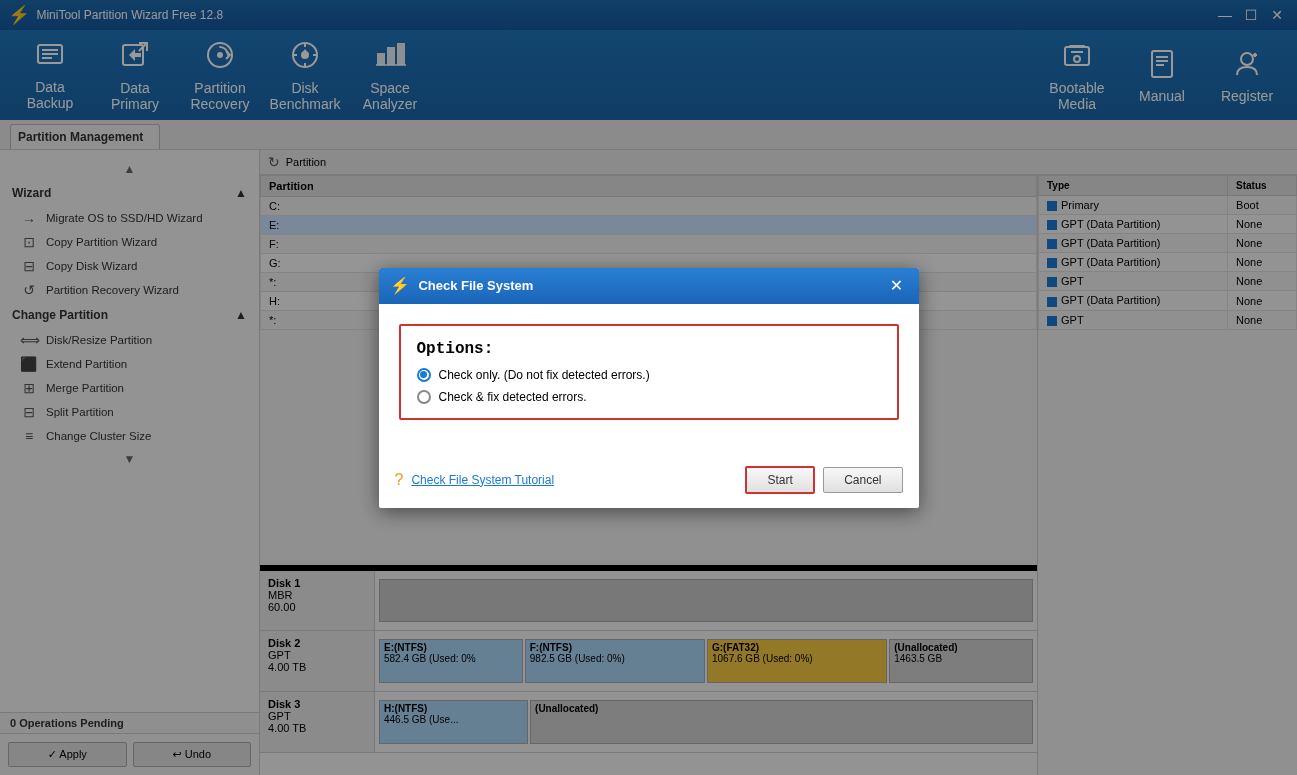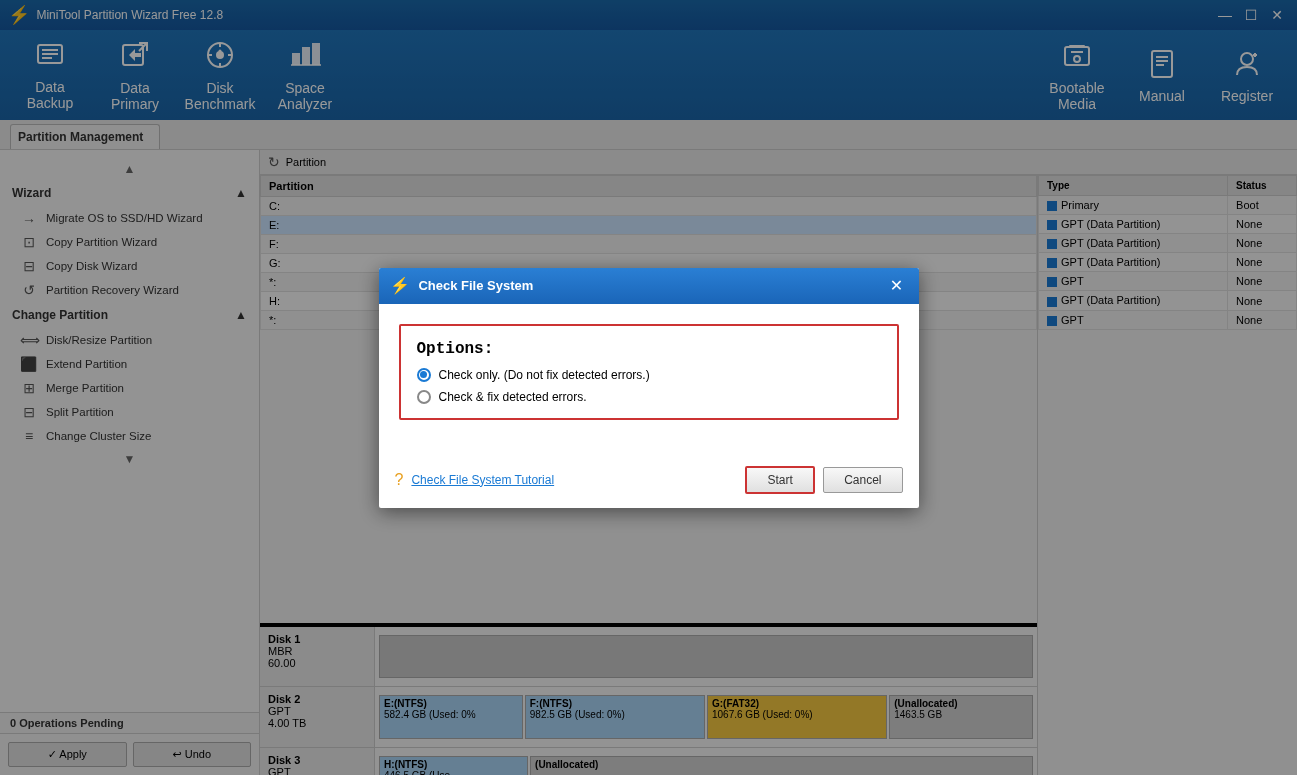--- a/index.html
+++ b/index.html
@@ -93,21 +93,21 @@
     .partition-table { width: 100%; border-collapse: collapse; }
     .partition-table th {
       background: #e0e0e0; border: 1px solid #ccc; padding: 4px 8px;
       text-align: left; font-size: 11px; position: sticky; top: 0;
     }
     .partition-table td { border: 1px solid #ddd; padding: 3px 8px; font-size: 11px; }
     .partition-table tr:nth-child(even) { background: #f8f8f8; }
     .partition-table tr.selected { background: #cce4ff; }
 
     
-    #disk-map { height: 152px; overflow-y: auto; background: #f5f5f5; border-top: 4px solid #000000; }
+    #disk-map { height: 210px; overflow-y: auto; background: #f5f5f5; border-top: 6px solid #000000; }
     .disk-row { display: flex; align-items: stretch; border-bottom: 1px solid #ccc; min-height: 60px; }
     .disk-label {
       width: 115px; min-width: 115px; background: #e8e8e8; border-right: 1px solid #ccc;
       padding: 6px 8px; font-size: 11px;
     }
     .disk-label-name { font-weight: bold; }
     .disk-bars { flex: 1; display: flex; padding: 8px 4px; gap: 2px; align-items: stretch; }
     .disk-bar {
       border: 1px solid #aaa; font-size: 10px; padding: 2px 4px;
       display: flex; flex-direction: column; justify-content: flex-start; min-height: 44px;
@@ -214,20 +214,31 @@
   <div class="toolbar-item">
     <div class="toolbar-icon">
       <svg width="32" height="32" viewBox="0 0 32 32">
           <rect x="4" y="6" width="20" height="20" rx="2" fill="none" stroke="white" stroke-width="2"></rect>
           <path d="M20 4 L28 4 L28 12" stroke="white" stroke-width="2" fill="none"></path>
           <path d="M20 12 L28 4" stroke="white" stroke-width="2"></path>
           <path d="M10 16 L16 10 L16 14 L22 14 L22 18 L16 18 L16 22 Z" fill="white"></path>
         </svg>
     </div>
     <span>Data Primary</span>
+  </div>
+  <div class="toolbar-item">
+    <div class="toolbar-icon">
+      <svg width="32" height="32" viewBox="0 0 32 32">
+          <circle cx="16" cy="16" r="12" fill="none" stroke="white" stroke-width="2"></circle>
+          <path d="M16 8 A8 8 0 0 1 24 16" stroke="white" stroke-width="2" fill="none" stroke-linecap="round"></path>
+          <path d="M22 12 L26 16 L22 20" stroke="white" stroke-width="2" fill="none"></path>
+          <circle cx="16" cy="16" r="3" fill="white"></circle>
+        </svg>
+    </div>
+    <span>Partition Recovery</span>
   </div>
   <div class="toolbar-item">
     <div class="toolbar-icon">
       <svg width="32" height="32" viewBox="0 0 32 32">
           <circle cx="16" cy="16" r="12" fill="none" stroke="white" stroke-width="2"></circle>
           <circle cx="16" cy="16" r="4" fill="white"></circle>
           <path d="M16 8 L16 4" stroke="white" stroke-width="2"></path>
           <path d="M24 16 L28 16" stroke="white" stroke-width="2"></path>
           <path d="M16 24 L16 28" stroke="white" stroke-width="2"></path>
           <path d="M8 16 L4 16" stroke="white" stroke-width="2"></path>

